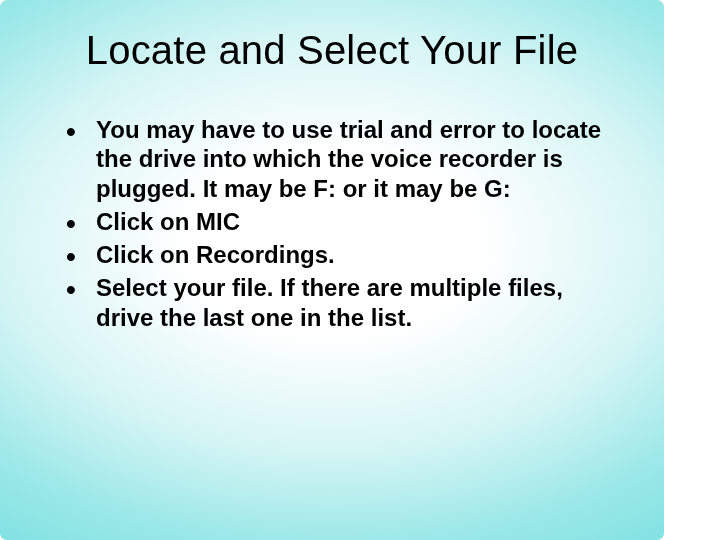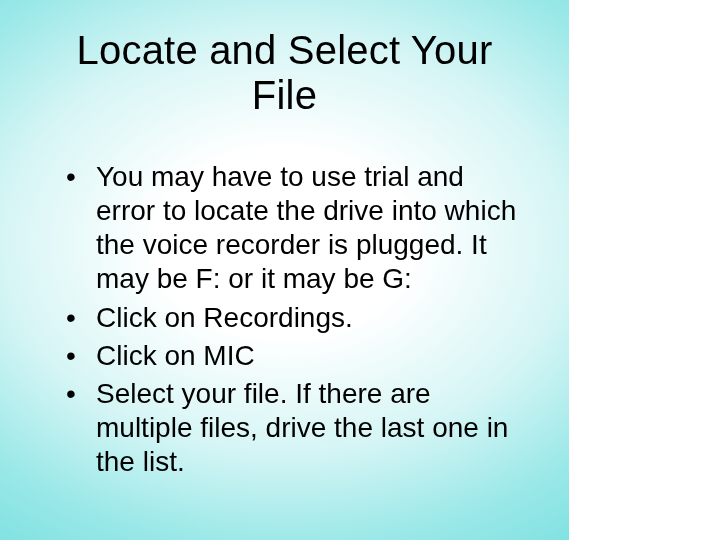--- a/index.html
+++ b/index.html
@@ -3,61 +3,63 @@
 <meta charset="utf-8">
 <style>
   html, body {
     margin: 0;
     padding: 0;
     width: 720px;
     height: 540px;
     overflow: hidden;
   }
   .slide {
-    width: 569px;
+    width: 664px;
     height: 540px;
     background: radial-gradient(ellipse 90% 70% at 50% 45%, #ffffff 0%, #ffffff 25%, #d6f5f5 55%, #9be8e8 80%, #7ce0e0 100%);
     font-family: Arial, Helvetica, sans-serif;
     color: #000;
     box-sizing: border-box;
     padding: 28px 48px 40px 48px;
     position: relative;
+    border-radius: 7px;
   }
   .title {
     font-size: 40px;
     font-weight: 400;
     text-align: center;
     margin: 0 0 42px 0;
     letter-spacing: 0.2px;
   }
   ul.bullets {
     list-style: none;
     padding: 0;
     margin: 0 0 0 18px;
   }
   ul.bullets li {
     position: relative;
-    font-size: 28px;
+    font-size: 24px;
     line-height: 1.22;
     padding-left: 30px;
     margin-bottom: 4px;
+    font-weight: bold;
   }
   ul.bullets li::before {
     content: "•";
     position: absolute;
     left: 0;
     top: 0;
     font-size: 28px;
     line-height: 1.22;
   }
 </style>
 </head>
 <body>
 
 <div class="slide">
   <h1 class="title">Locate and Select Your File</h1>
   <ul class="bullets">
     <li>You may have to use trial and error to locate the drive into which the voice recorder is plugged.  It may be F: or it may be G:</li>
+    <li>Click on MIC</li>
     <li>Click on Recordings.</li>
-    <li>Click on MIC</li>
     <li>Select your file.  If there are multiple files, drive the last one in the list.</li>
   </ul>
 </div>
 
 </body></html>

